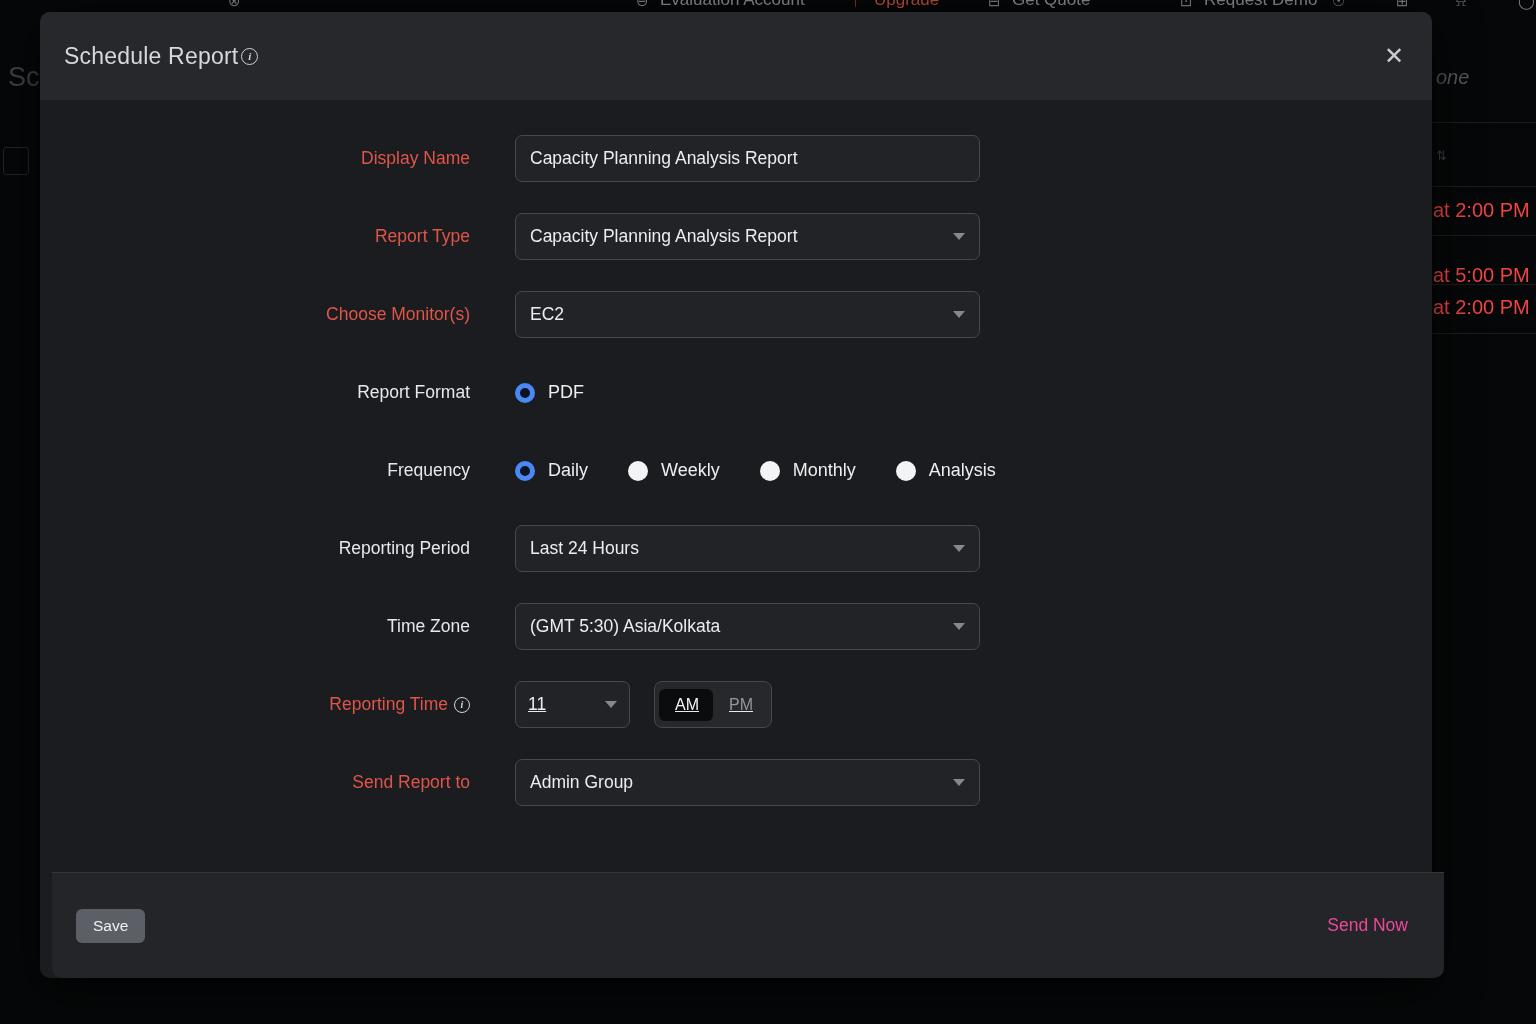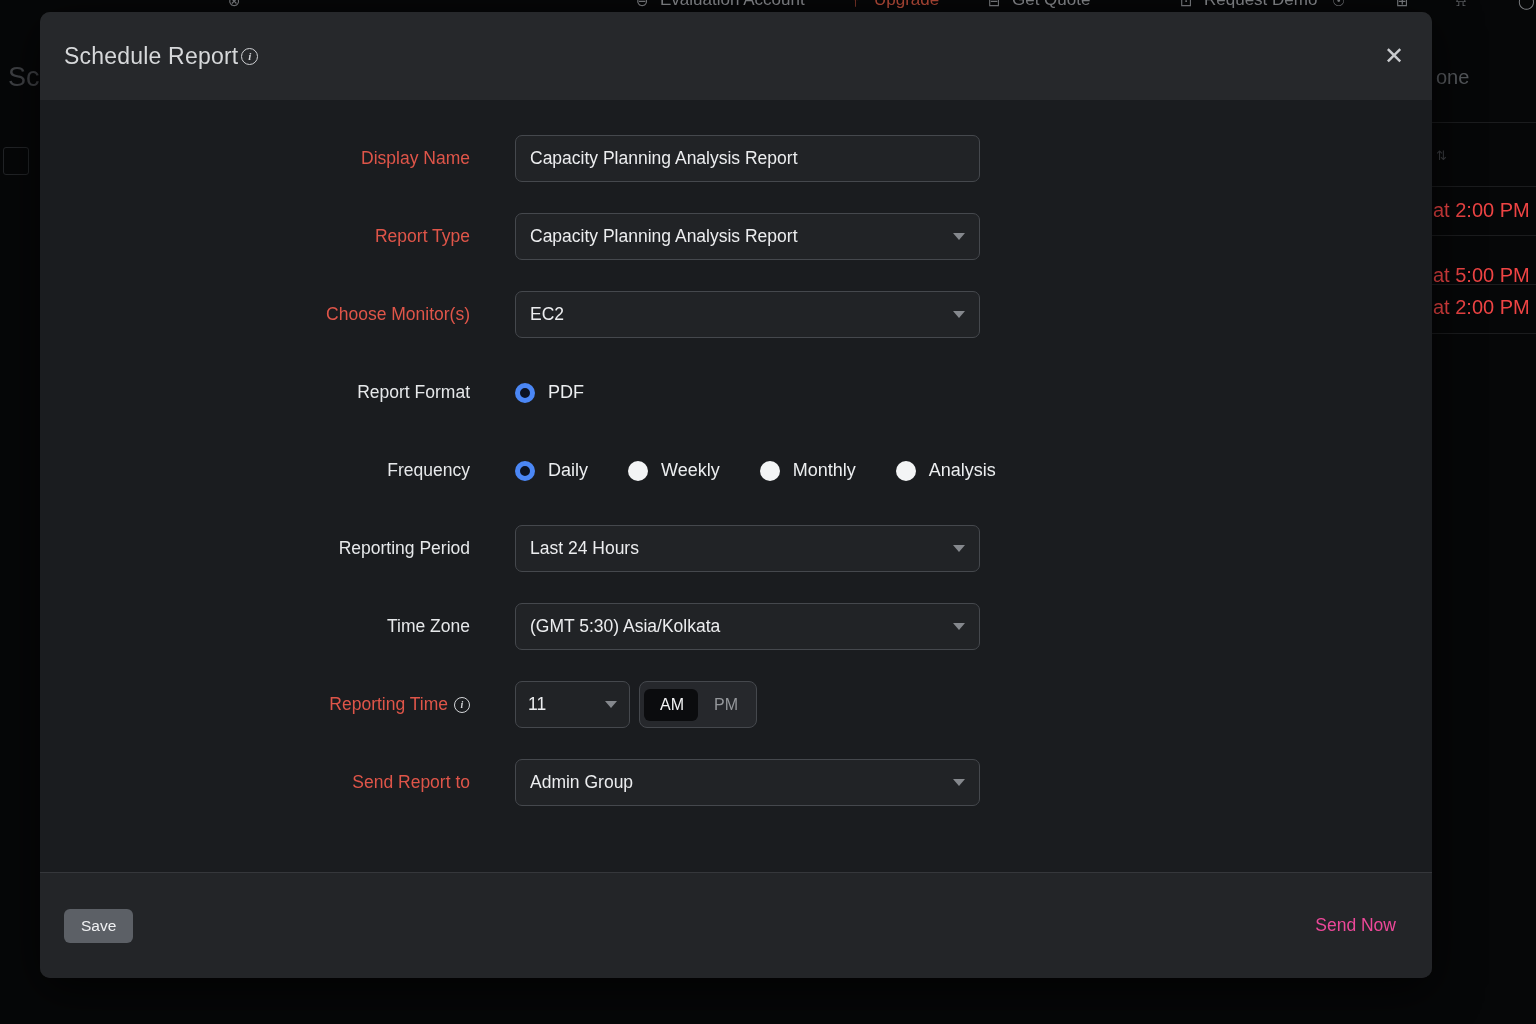--- a/index.html
+++ b/index.html
@@ -12,21 +12,21 @@
   }
 
   
   .bg-topbar { position:absolute; top:-10px; left:0; width:1536px; height:24px; }
   .bg-topbar span { position:absolute; font-size:17px; color:#87898d; white-space:nowrap; }
   .bg-topbar .bicon { position:absolute; font-size:15px; color:#7c7e82; }
   .bg-upgrade { color:#b64b39 !important; }
   .bg-page-title { position:absolute; left:8px; top:62px; font-size:27px; color:#404246; }
   .bg-checkbox { position:absolute; left:3px; top:147px; width:26px; height:28px;
     border:1px solid #222427; border-radius:3px; }
-  .bg-col-frag { position:absolute; left:1436px; top:66px; font-size:20px; color:#55585c; }
+  .bg-col-frag { position:absolute; left:1436px; top:66px; font-size:20px; color:#55585c;font-style:italic; }
   .bg-sort-icon { position:absolute; left:1436px; top:148px; font-size:13px; color:#3c3e42; }
   .bg-row { position:absolute; left:1433px; font-size:20px; color:#ef4444; white-space:nowrap; }
   .bg-line { position:absolute; left:1432px; width:104px; height:1px; background:#1b1c1e; }
 
   
   .modal {
     position:absolute; left:40px; top:12px; width:1392px; height:966px;
     background:#1a1c1f; border-radius:10px;
     box-shadow:0 12px 48px rgba(0,0,0,0.7);
   }
@@ -61,34 +61,34 @@
   .caret { width:0; height:0; border-left:6px solid transparent; border-right:6px solid transparent;
     border-top:7px solid #85888d; margin-left:10px; flex:none; }
 
   .radio-group { display:flex; align-items:center; gap:40px; }
   .radio-item { display:flex; align-items:center; gap:13px; cursor:pointer; }
   .radio { width:20px; height:20px; border-radius:50%; flex:none; }
   .radio.on { border:5.5px solid #4b87f5; background:#0c1322; }
   .radio.off { background:#f3f4f5; }
   .radio-label { font-size:18px; color:#eceef0; }
 
-  .time-group { display:flex; align-items:flex-end; gap:9px; }
+  .time-group { display:flex; align-items:flex-end; gap:24px;text-decoration:underline; }
   .hour-select { width:115px; height:47px; background:#212326; border:1px solid #45484d;
     border-radius:7px; display:flex; align-items:center; justify-content:space-between;
     padding:0 12px; font-size:17.5px; color:#ecedef; cursor:pointer; }
   .ampm {
     height:47px; background:#26282c; border:1px solid #45484d; border-radius:8px;
     display:flex; align-items:center; padding:4px; gap:2px;
   }
   .ampm-seg { padding:7px 14px; font-size:16px; border-radius:6px; cursor:pointer; }
   .ampm-seg.active { background:#0b0c0e; color:#f2f3f4;padding-left:16px; }
   .ampm-seg.inactive { color:#94979b; }
 
   .modal-footer {
-    position:absolute; left:0; bottom:0; width:100%; height:106px;
+    position:absolute; left:12px; bottom:0; width:100%; height:106px;
     background:#232528; border-top:1px solid #35373b; border-radius:0 0 10px 10px;
     display:flex; align-items:center; padding:0 36px 0 24px;
   }
   .save-btn {
     background:#5c6066; color:#f0f1f3; font-size:15.5px; border:none;
     border-radius:6px; padding:8px 17px; cursor:pointer;
     font-family:"Liberation Sans","DejaVu Sans",sans-serif;
   }
   .send-now { margin-left:auto; color:#ec4899; font-size:17.5px; cursor:pointer; }
 </style>

